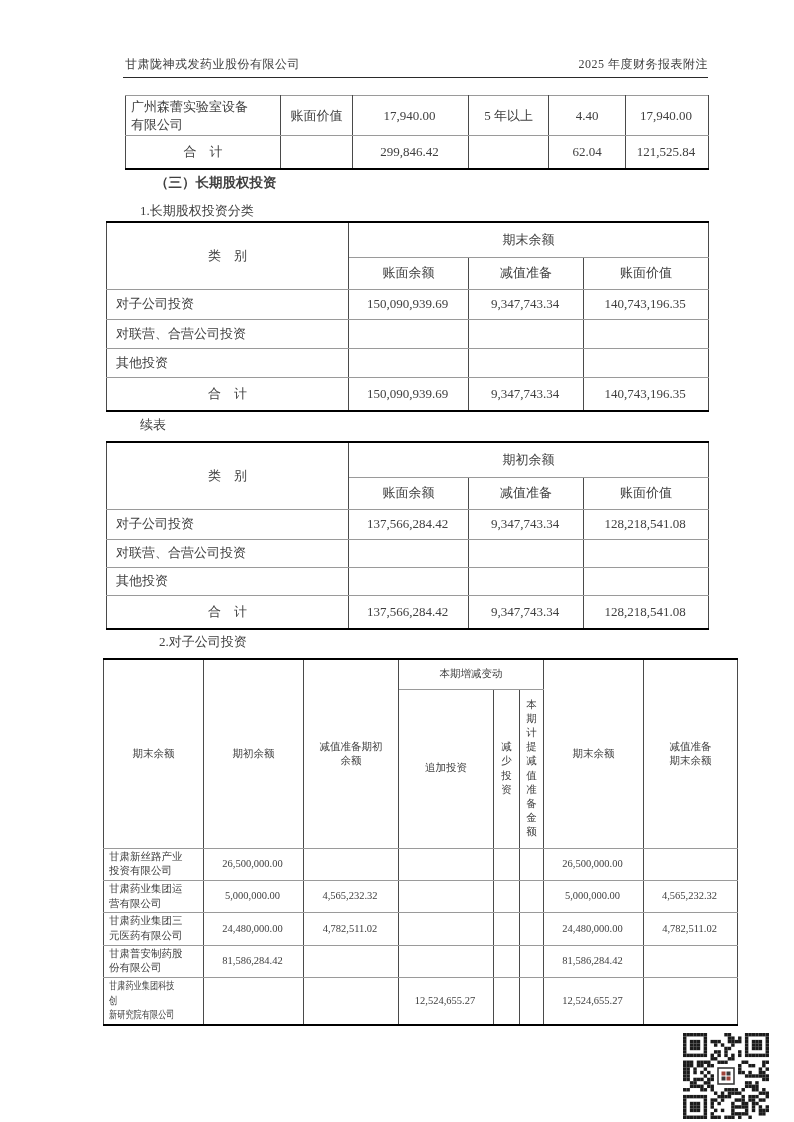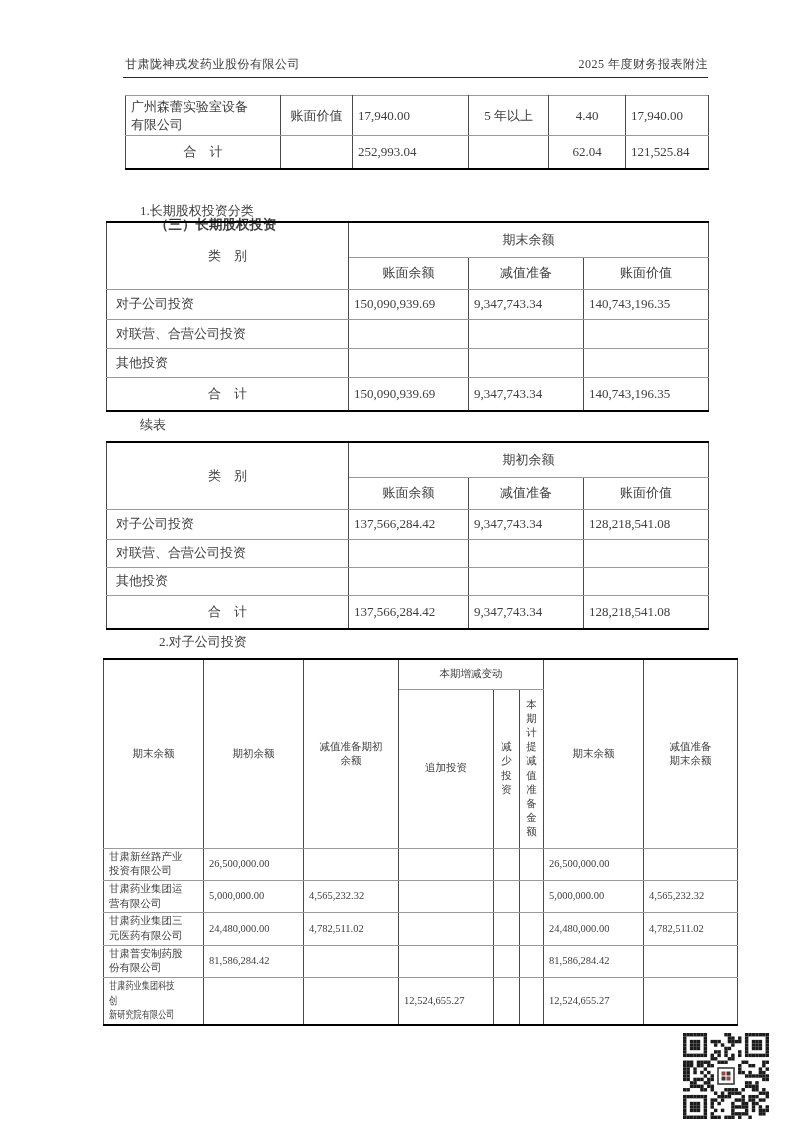--- a/index.html
+++ b/index.html
@@ -15,42 +15,42 @@
   
   table.sheet{border-collapse:collapse;table-layout:fixed;position:absolute;
       border-bottom:2.3px solid #000;}
   table.sheet td,table.sheet th{
       border-left:1px solid #4a4a4a;border-right:1px solid #4a4a4a;
       border-top:1px solid #9a9a9a;border-bottom:1px solid #9a9a9a;
       font-weight:normal;padding:1px 5px;overflow:hidden;vertical-align:middle;
       line-height:1.35;}
   .c{text-align:center;}
   .l{text-align:left;}
-  .r{text-align:left;padding-right:7px !important;}
+  .r{text-align:center;padding-right:7px !important;}
   .pre{white-space:pre-line;}
   
   .t-frag{left:125px;top:95px;width:583px;font-size:13px;border-top:1.6px solid #111;}
   
   .t-cls{left:106px;width:602px;font-size:13px;border-top:2.3px solid #000;}
   #t-end{top:221px;}
   #t-begin{top:441px;}
   .t-cls .l{padding-left:9px;}
   
   .t-sub{left:103px;top:658px;width:634px;font-size:10.5px;border-top:2.3px solid #000;}
   .t-sub td{padding:1px 4px;}
   .t-sub .name{padding-left:5px;line-height:1.4;}
   .vt{word-break:break-all;line-height:1.45;text-align:center;padding:2px 6px !important;}
   .cond{display:inline-block;transform:scaleX(0.78);transform-origin:0 center;white-space:pre-line;}
   
   .h40{height:40px}.h33{height:33px}.h35{height:35px}.h32{height:32px}
   .h30{height:30px}.h29{height:29px}.h28{height:28px}.h34{height:34px}
   .h31{height:31px}.hh1{height:30px}.hh2{height:159px}
   
   .lbl{position:absolute;font-size:13px;}
-  .lbl-sec{left:155px;top:174px;font-weight:bold;font-size:13.5px;margin-top:42px;}
+  .lbl-sec{left:155px;top:174px;font-weight:bold;font-size:13.5px;}
   .lbl-item1{left:140px;top:202px;}
   .lbl-cont{left:140px;top:416px;}
   .lbl-item2{left:140px;top:633px;margin-left:19px;}
   
   .pageno{position:absolute;left:103px;top:1046px;width:634px;text-align:center;font-size:12px;}
   .qr{position:absolute;left:683px;top:1033px;width:86px;height:86px;}
 </style>
 </head>
 <body>
 
@@ -77,21 +77,21 @@
 有限公司</td>
         <td class="c">账面价值</td>
         <td class="r">17,940.00</td>
         <td class="c">5 年以上</td>
         <td class="c">4.40</td>
         <td class="r">17,940.00</td>
       </tr>
       <tr class="h33">
         <td class="c">合　计</td>
         <td class="c"></td>
-        <td class="r">252,993.04</td>
+        <td class="r">299,846.42</td>
         <td class="c"></td>
         <td class="c">62.04</td>
         <td class="r">121,525.84</td>
       </tr>
     </tbody>
   </table>
 
   <div class="lbl lbl-sec">（三）长期股权投资</div>
   <div class="lbl lbl-item1">1.长期股权投资分类</div>
 

